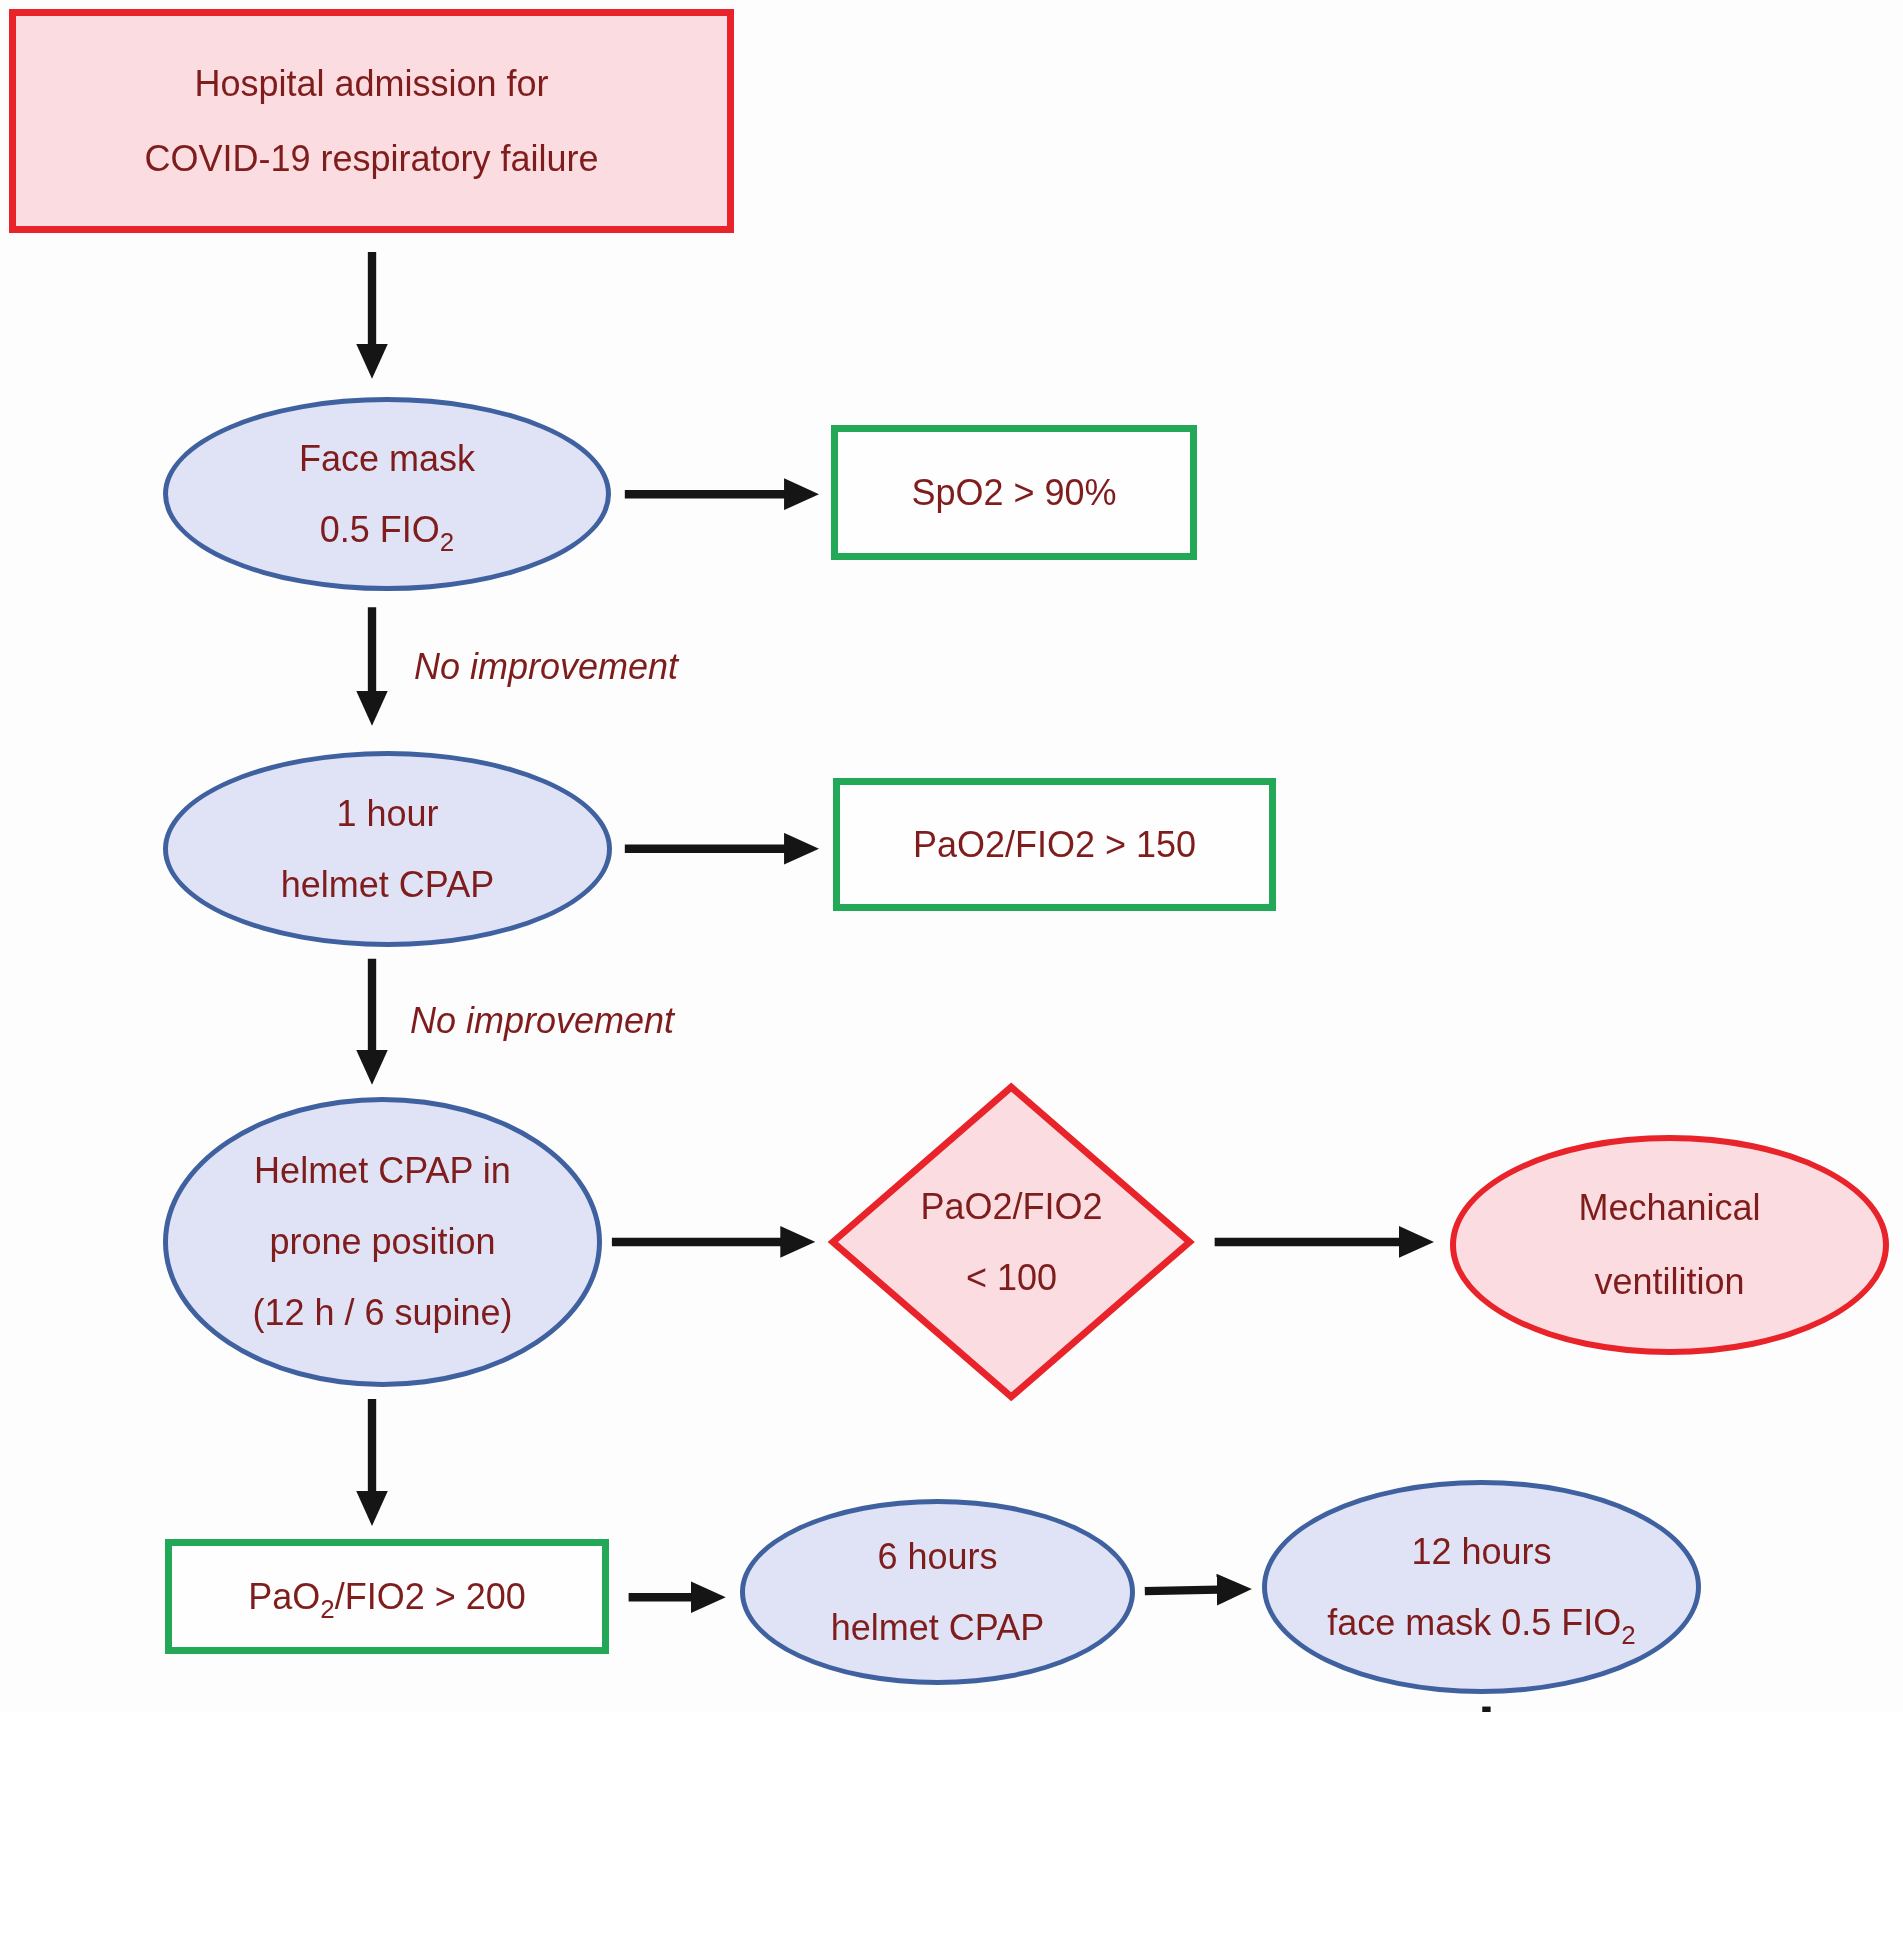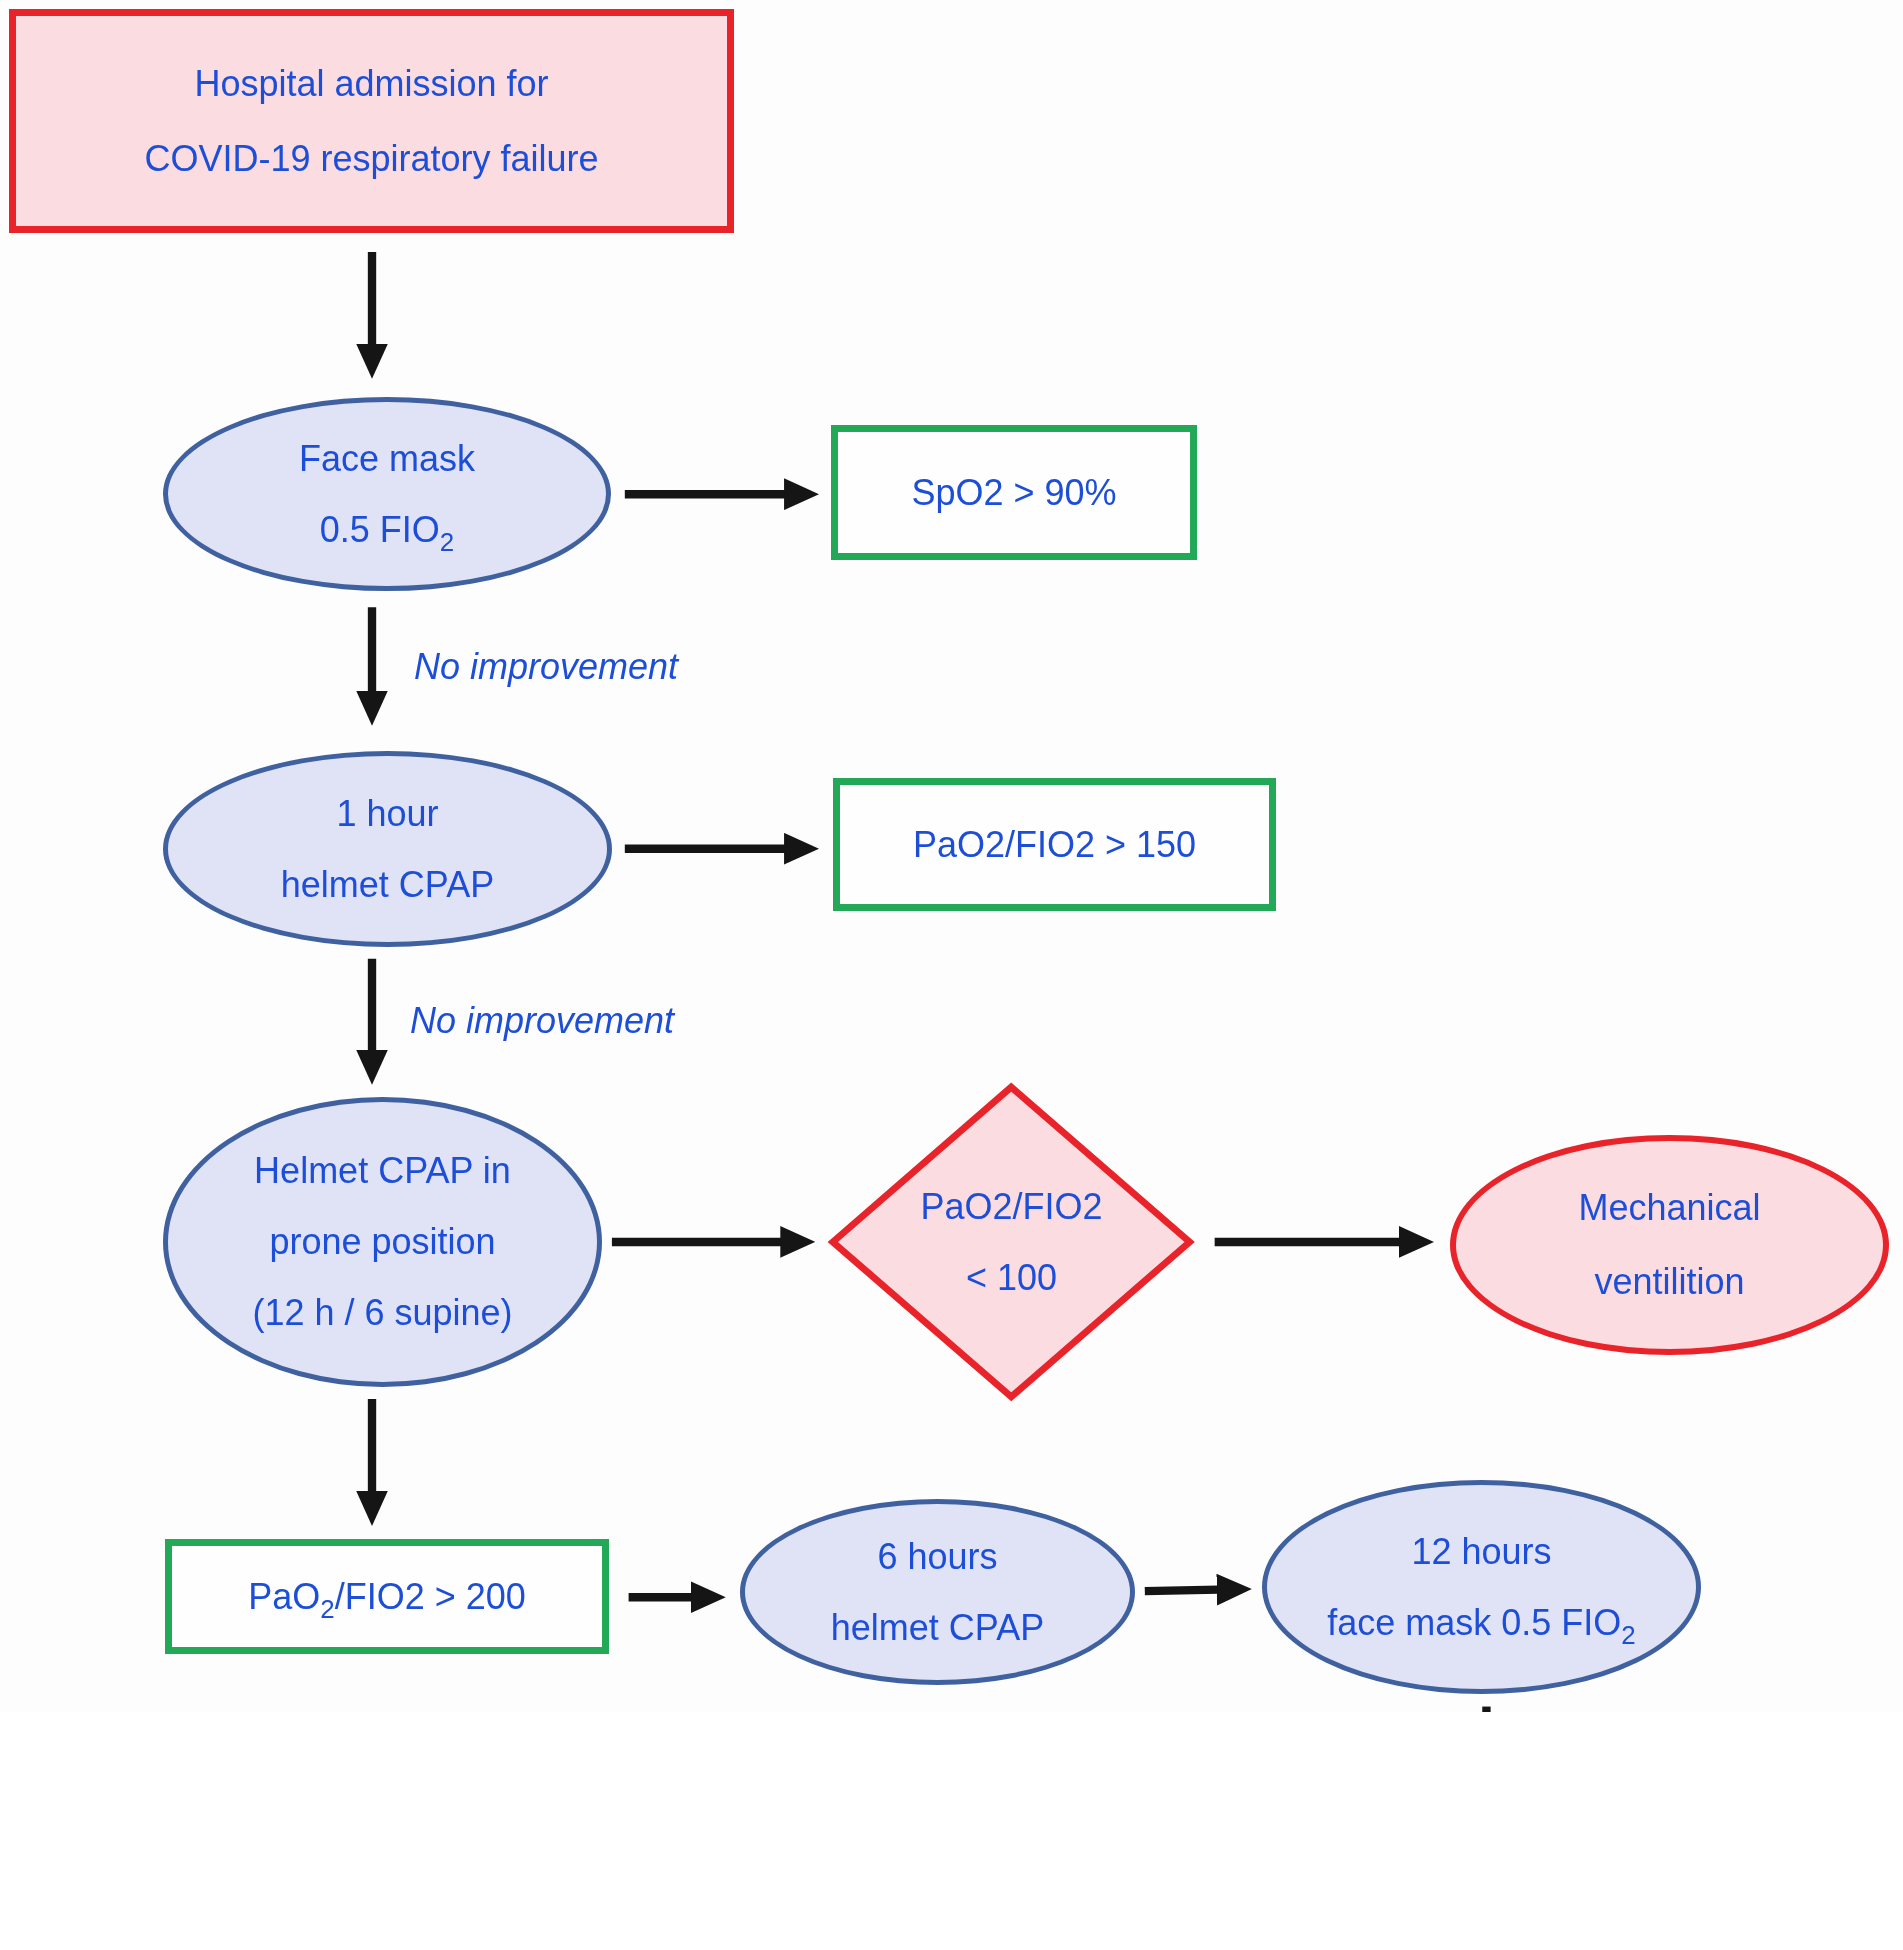--- a/index.html
+++ b/index.html
@@ -8,21 +8,21 @@
     --green:#23a857;
     --green-fill:#e0f2e3;
     --blue:#40619f;
     --lavender:#e0e2f6;
     --arrow:#151515;
     --bg:#fdfdfd;
   }
   html,body{margin:0;padding:0;background:#fff;}
   .canvas{
     position:relative;width:1904px;height:1712px;background:var(--bg);
-    font-family:"Liberation Sans",sans-serif;color:#1d4ed8;overflow:hidden;
+    font-family:"Liberation Sans",sans-serif;color:#7f1d1d;overflow:hidden;
   }
   .node{
     position:absolute;box-sizing:border-box;
     display:flex;flex-direction:column;align-items:center;justify-content:center;
     text-align:center;font-size:36px;line-height:1;gap:35px;
   }
   .line{white-space:nowrap;}
   .rect-red{border:7.6px solid var(--red);background:var(--pink);}
   .rect-green{border:7.6px solid var(--green);background:#fefefe;}
   .rect-green-fill{border:7.6px solid var(--green);background:var(--green-fill);align-items:center;}

